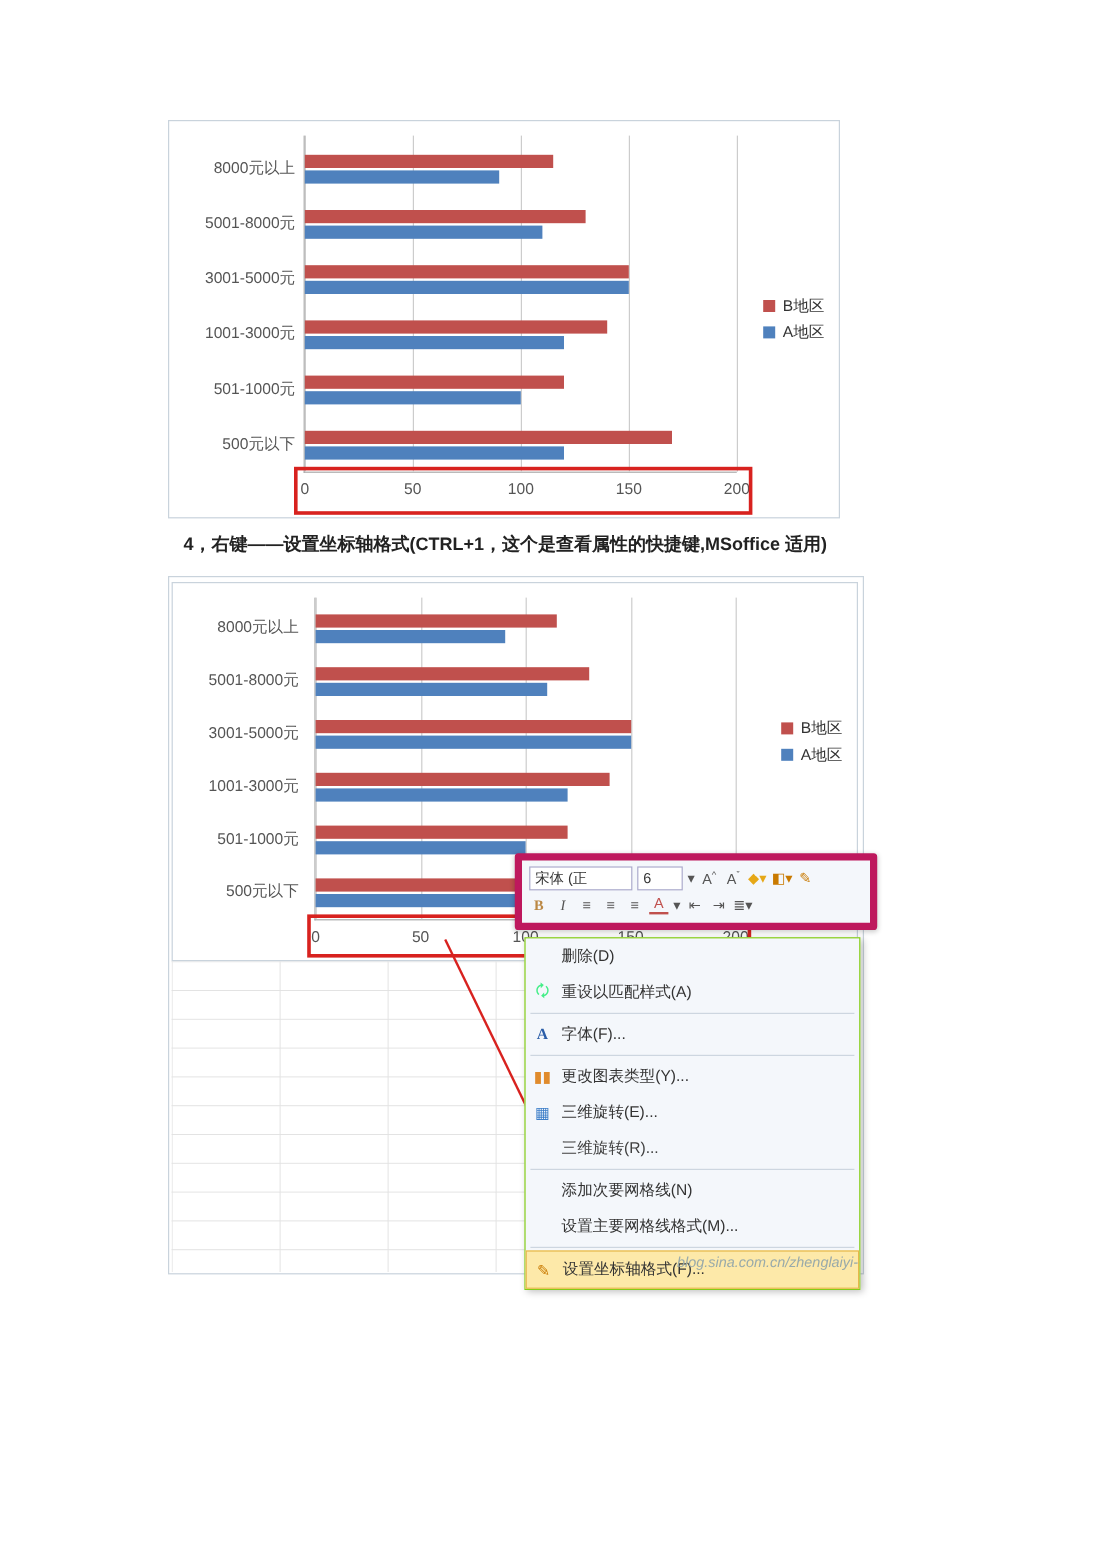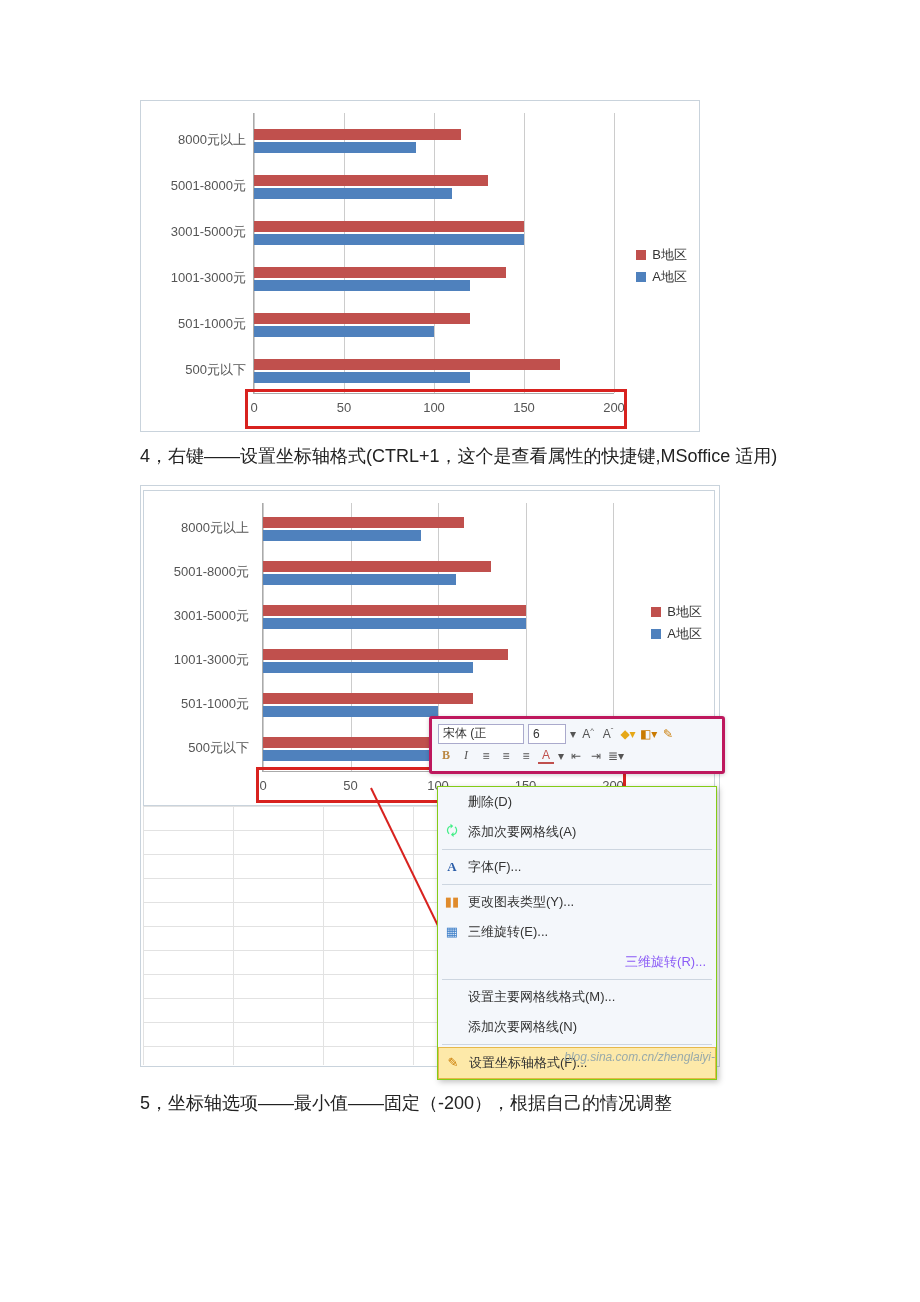--- a/index.html
+++ b/index.html
@@ -67,30 +67,31 @@
   .legend-item { display: flex; align-items: center; gap: 6px; margin: 4px 0; }
   .legend-swatch { width: 10px; height: 10px; }
 
   .red-box {
     position: absolute;
     border: 3px solid #d8221f;
     pointer-events: none;
   }
 
   .caption {
-    font-size: 18px;
+    font-size: 15px;
     color: #222;
-    margin: 6px 0 6px 0;
+    margin: 6px 0 6px 13px;
     line-height: 1.6;
+    font-weight: bold;
   }
 
   .mini-toolbar {
     position: absolute;
     background: #f4f7fb;
-    border: 3px solid #be185d;
+    border: 6px solid #be185d;
     border-radius: 3px;
     box-shadow: 0 1px 4px rgba(0,0,0,0.2);
     padding: 4px 6px;
     font-size: 12px;
     width: 278px;
   }
   .mt-row { display: flex; align-items: center; gap: 4px; height: 22px; }
   .mt-field {
     background: #fff;
     border: 1px solid #aac;
@@ -111,21 +112,21 @@
     box-shadow: 2px 2px 6px rgba(0,0,0,0.25);
     font-size: 13px;
   }
   .ctx-item {
     display: flex;
     align-items: center;
     height: 30px;
     padding: 0 10px 0 30px;
     position: relative;
   }
-  .ctx-item.disabled { color: #8b5cf6; justify-content: flex-end; }
+  .ctx-item.disabled { color: #404040; }
   .ctx-item.highlight { background: #fde9a9; border: 1px solid #e6b84a; }
   .ctx-icon {
     position: absolute;
     left: 6px;
     width: 16px;
     text-align: center;
     font-size: 13px;
   }
   .ctx-sep { border-top: 1px solid #cdd6e0; margin: 2px 4px; }
 
@@ -318,51 +319,50 @@
         <span class="mt-icon">≣▾</span>
       </div>
     </div>
 
     <div class="ctx-menu" style="left:296px; top:300px;">
       <div class="ctx-item">
         <span>删除(D)</span>
       </div>
       <div class="ctx-item">
         <span class="ctx-icon" style="color:#4e8">🗘</span>
-        <span>添加次要网格线(A)</span>
+        <span>重设以匹配样式(A)</span>
       </div>
       <div class="ctx-sep"></div>
       <div class="ctx-item">
         <span class="ctx-icon" style="color:#2a5da8;font-family:serif;font-weight:bold">A</span>
         <span>字体(F)...</span>
       </div>
       <div class="ctx-sep"></div>
       <div class="ctx-item">
         <span class="ctx-icon" style="color:#e08b2c">▮▮</span>
         <span>更改图表类型(Y)...</span>
       </div>
       <div class="ctx-item">
         <span class="ctx-icon" style="color:#3b7dc8">▦</span>
         <span>三维旋转(E)...</span>
       </div>
       <div class="ctx-item disabled">
         <span>三维旋转(R)...</span>
       </div>
       <div class="ctx-sep"></div>
       <div class="ctx-item">
+        <span>添加次要网格线(N)</span>
+      </div>
+      <div class="ctx-item">
         <span>设置主要网格线格式(M)...</span>
-      </div>
-      <div class="ctx-item">
-        <span>添加次要网格线(N)</span>
       </div>
       <div class="ctx-sep"></div>
       <div class="ctx-item highlight">
         <span class="ctx-icon" style="color:#c97a00">✎</span>
         <span>设置坐标轴格式(F)...</span>
       </div>
     </div>
 
     <div class="watermark">blog.sina.com.cn/zhenglaiyi-</div>
   </div>
 
-  <div class="caption" style="margin-top:22px">5，坐标轴选项——最小值——固定（-200），根据自己的情况调整</div>
 
 </div>
 
 </body></html>

